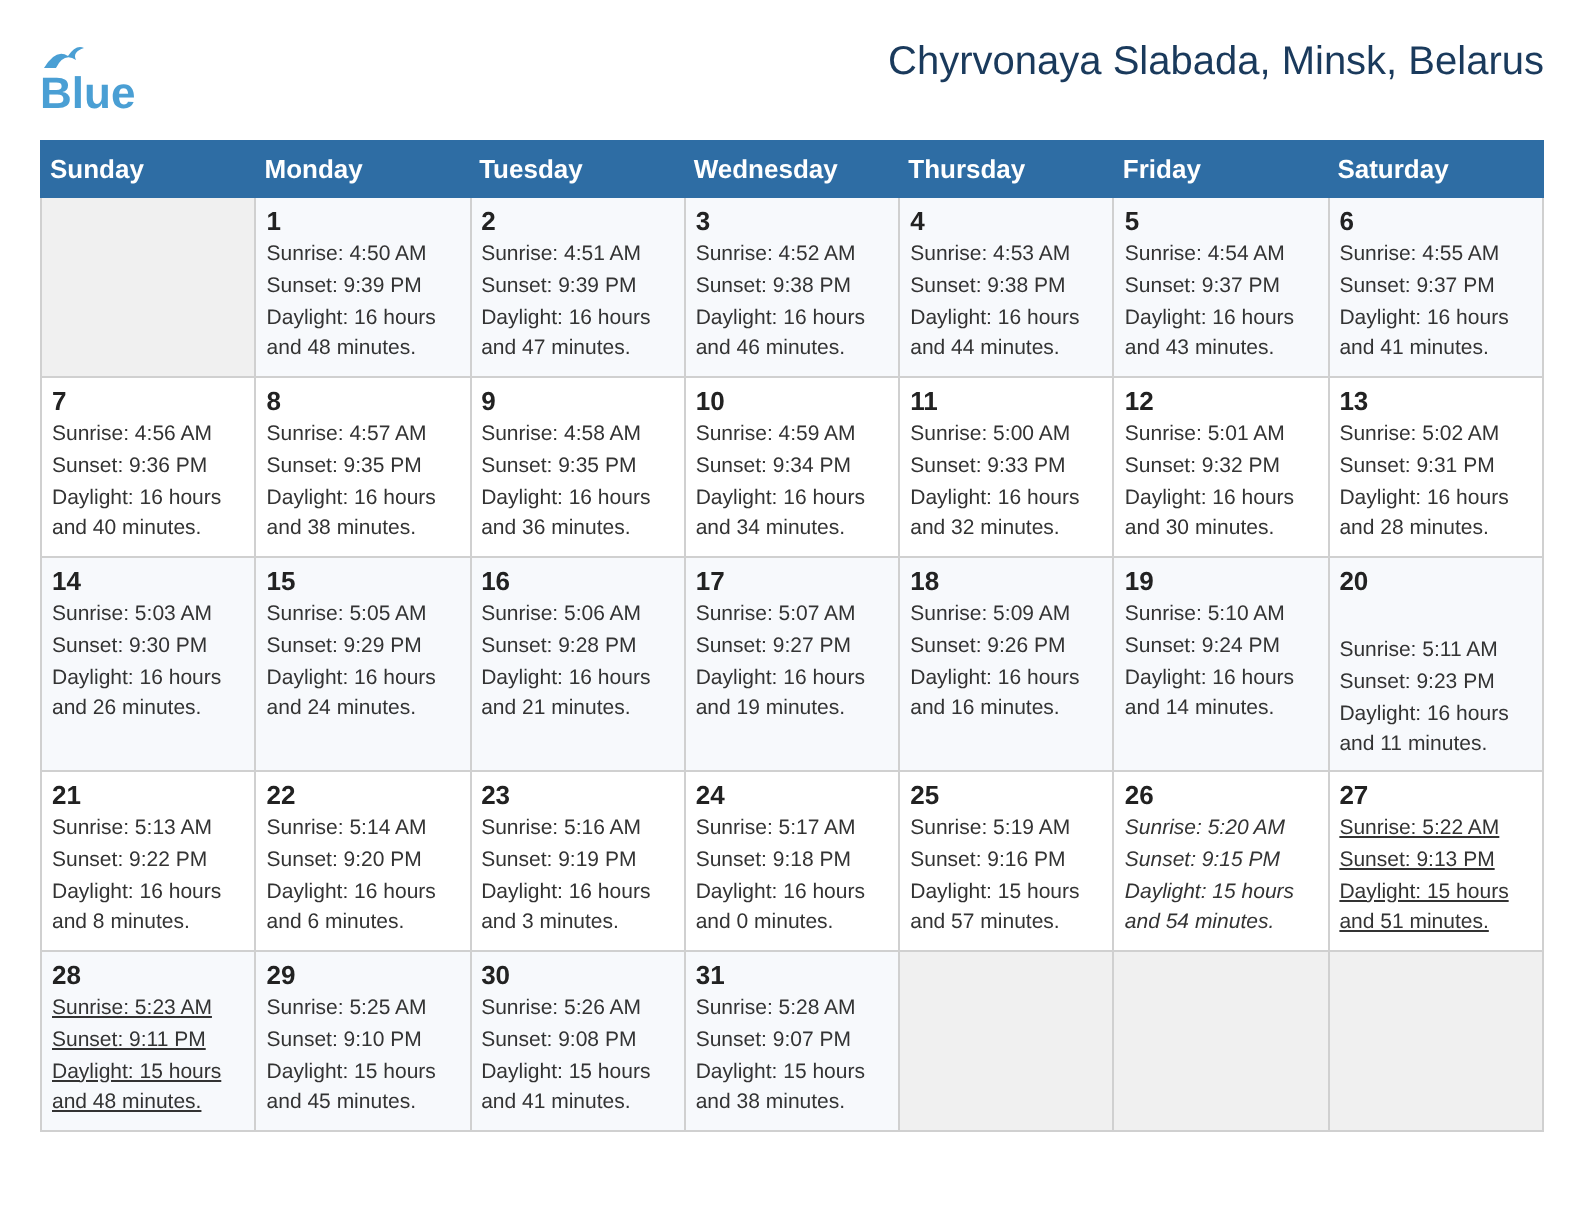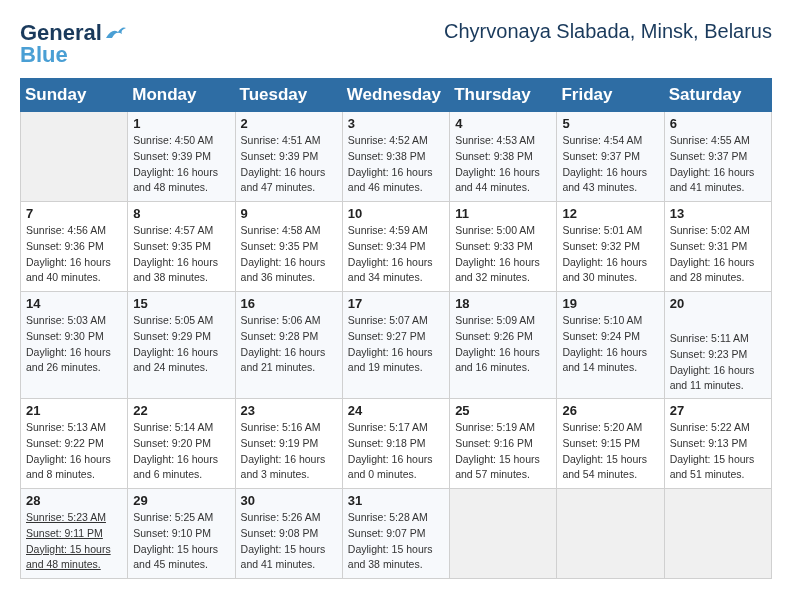--- a/index.html
+++ b/index.html
@@ -38,21 +38,21 @@
     .calendar {
       width: 100%;
       border-collapse: collapse;
       font-size: 11px;
     }
     .calendar th {
       background: #2e6da4;
       color: #fff;
       padding: 6px 4px;
       text-align: left;
-      font-size: 17px;
+      font-size: 13px;
       border: 1px solid #2e6da4;
     }
     .calendar td {
       vertical-align: top;
       padding: 4px 5px;
       border: 1px solid #d0d0d0;
       width: 107px;
       height: 90px;
       background: #fff;
     }
@@ -77,21 +77,20 @@
     .empty-cell {
       background: #f0f0f0 !important;
     }
   </style>
 </head>
 <body>
 
 <div class="header-area">
   <div class="logo">
     <div style="display:flex;align-items:center;gap:2px;">
-      <span style="font-size:22px;font-weight:bold;color:#1a3a5c;">General</span>
       <svg width="22" height="18" viewBox="0 0 22 18">
         <path d="M2 14 Q8 4 14 8 Q18 2 22 4 Q16 6 18 10 Q12 6 8 14Z" fill="#4a9fd4"></path>
       </svg>
     </div>
     <div style="font-size:22px;font-weight:bold;color:#4a9fd4;margin-top:-4px;text-align:center;">Blue</div>
   </div>
   <div class="title-area">
     <div class="location-title">Chyrvonaya Slabada, Minsk, Belarus</div>
   </div>
 </div>
@@ -287,28 +286,28 @@
         </td>
         <td>
           <span class="day-number">25</span>
           <div class="day-info" style="white-space: pre-line;">Sunrise: 5:19 AM
 Sunset: 9:16 PM
 Daylight: 15 hours
 and 57 minutes.</div>
         </td>
         <td>
           <span class="day-number">26</span>
-          <div class="day-info" style="white-space: pre-line;">Sunrise: 5:20 AM
+          <div class="day-info" style="white-space: pre-line; font-style: italic;">Sunrise: 5:20 AM
 Sunset: 9:15 PM
 Daylight: 15 hours
 and 54 minutes.</div>
         </td>
         <td>
           <span class="day-number">27</span>
-          <div class="day-info" style="white-space: pre-line;">Sunrise: 5:22 AM
+          <div class="day-info" style="white-space: pre-line; text-decoration: underline;">Sunrise: 5:22 AM
 Sunset: 9:13 PM
 Daylight: 15 hours
 and 51 minutes.</div>
         </td>
       </tr>
       <tr>
         <td>
           <span class="day-number">28</span>
           <div class="day-info" style="white-space: pre-line; text-decoration: underline;">Sunrise: 5:23 AM
 Sunset: 9:11 PM

